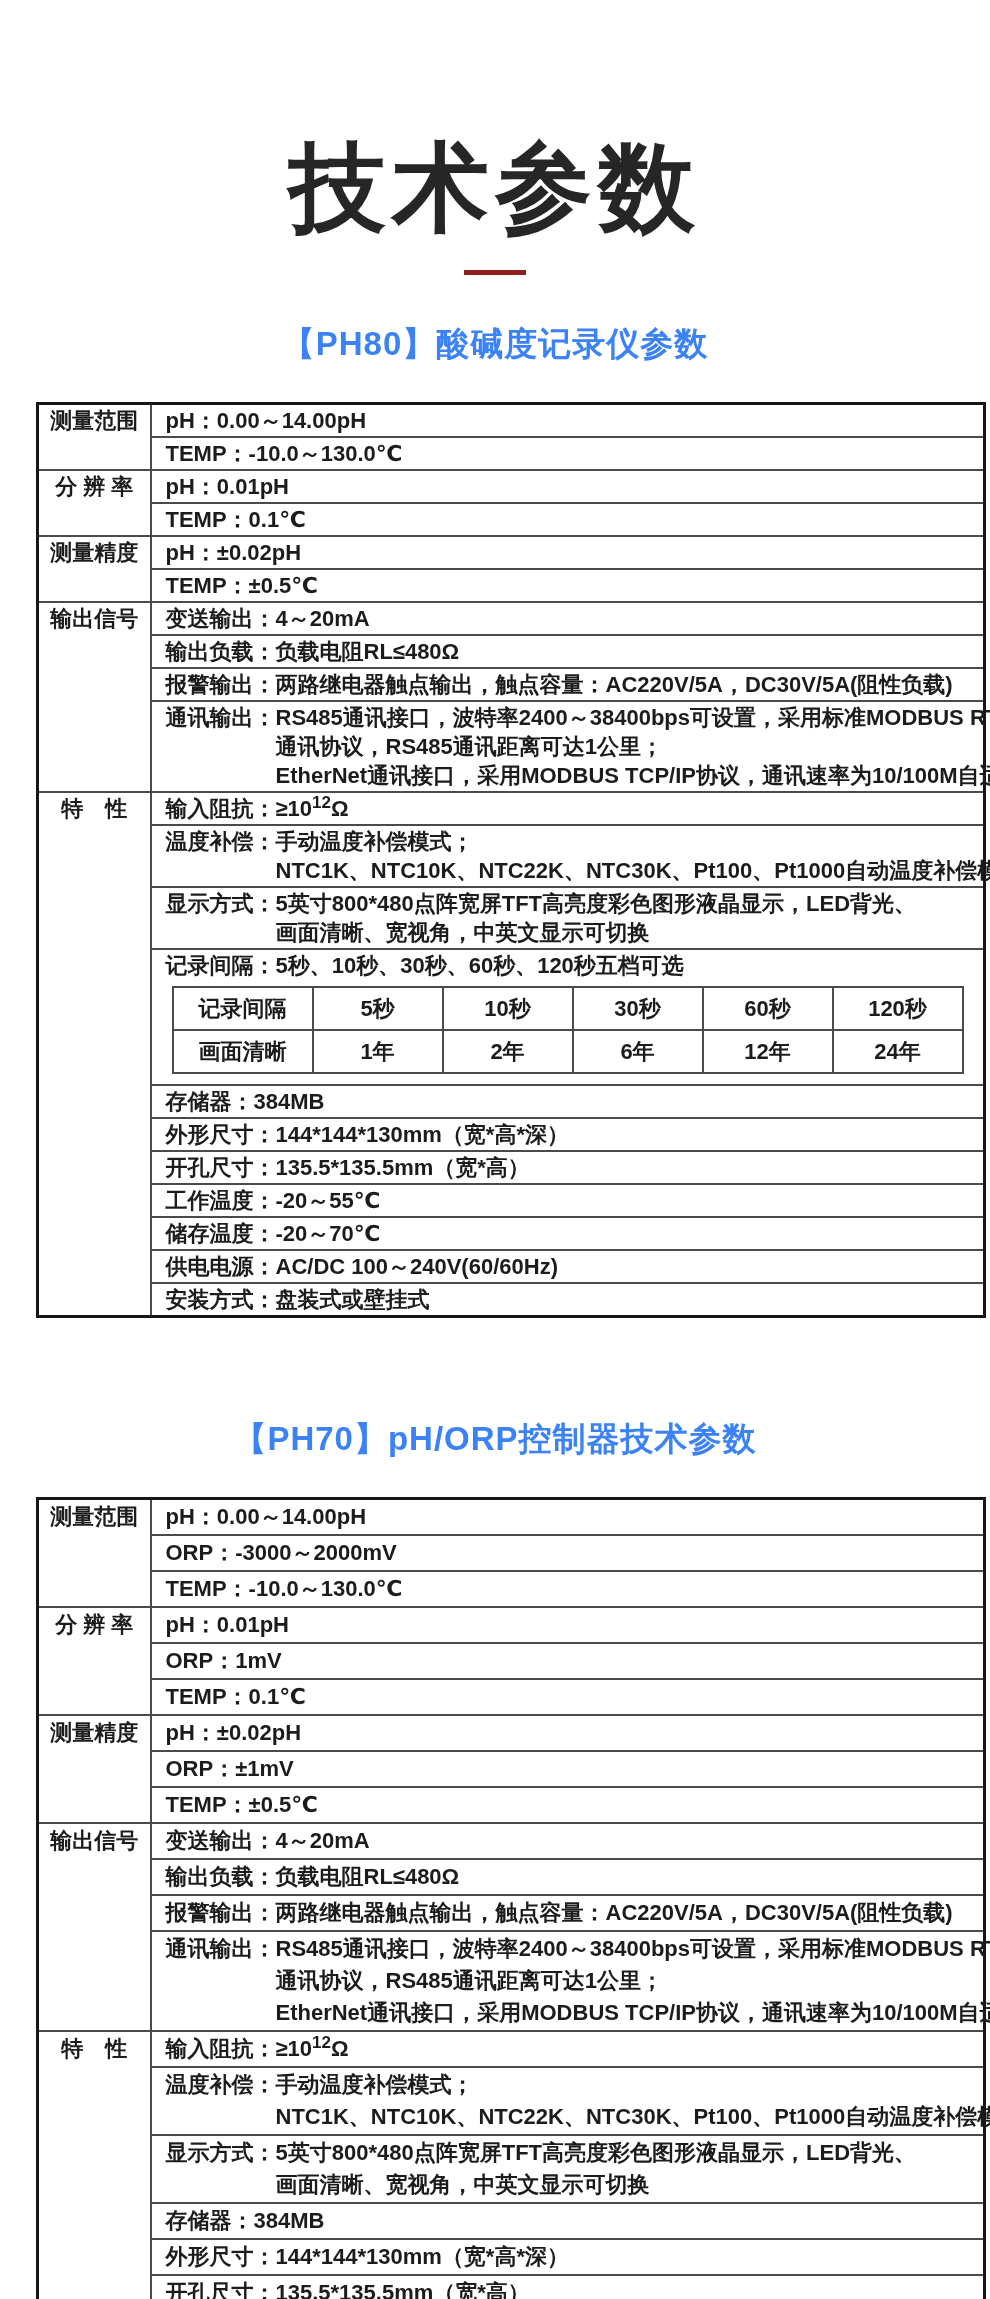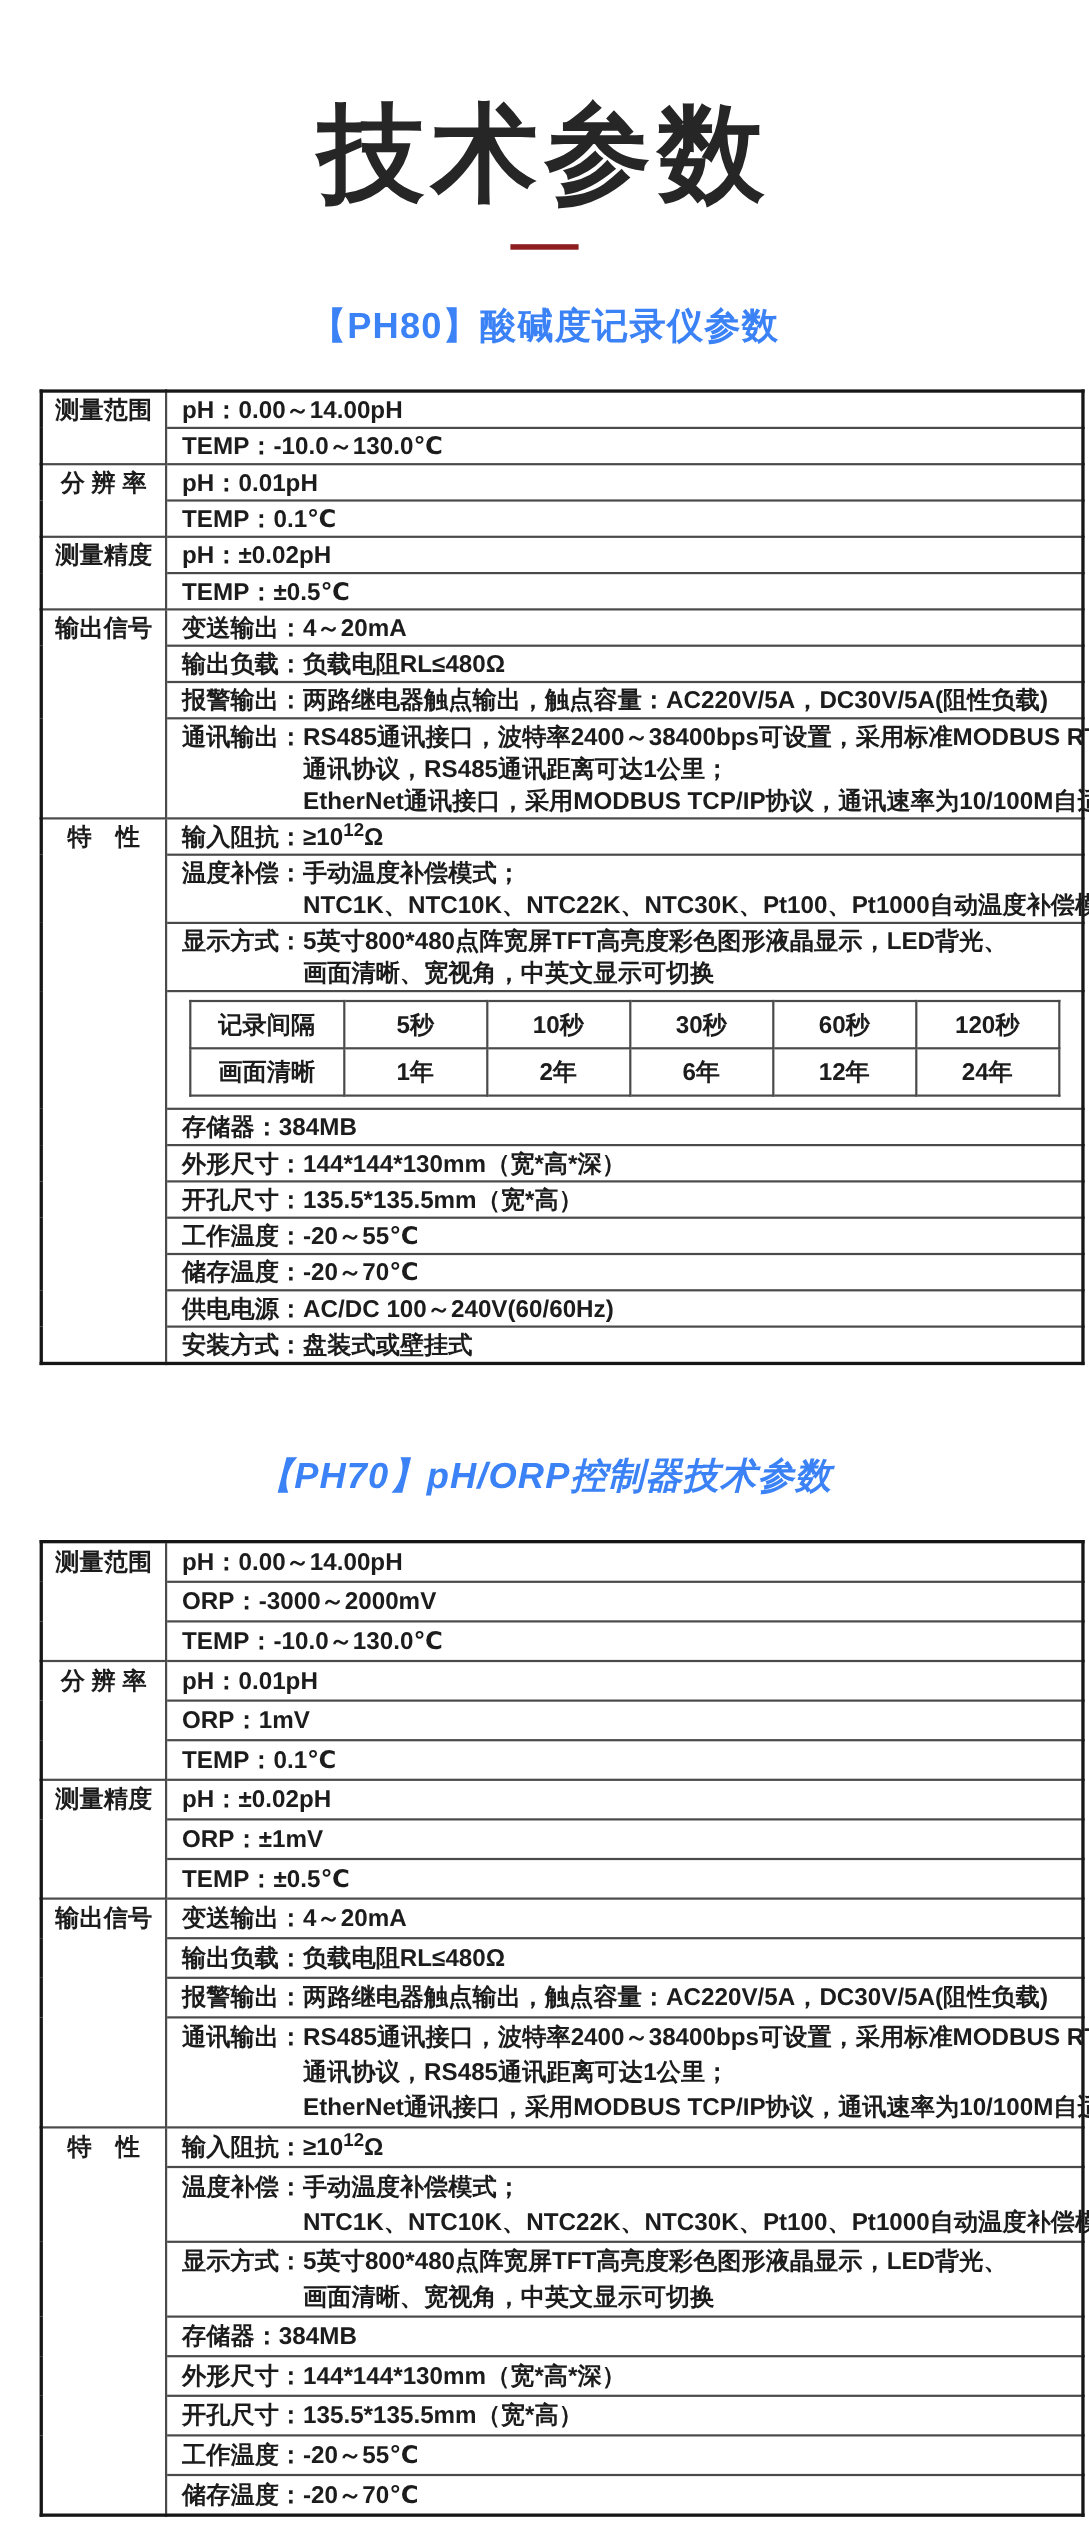--- a/index.html
+++ b/index.html
@@ -1,31 +1,31 @@
 <!DOCTYPE html>
 <html><head>
 <meta charset="utf-8">
 <style>
   html,body{margin:0;padding:0;}
   body{
     width:990px;height:2299px;overflow:hidden;background:#ffffff;
     font-family:"Liberation Sans","DejaVu Sans",sans-serif;
     color:#1c1c1c;
   }
-  .hero{padding-top:88px;text-align:center;}
+  .hero{padding-top:88px;text-align:center;margin-top:48px;}
   .hero h1{
     margin:0;font-size:97px;line-height:104px;font-weight:900;
     letter-spacing:6px;color:#262626;
   }
   .divider{width:62px;height:5px;margin:30px auto 0;}
   h2.sec{
     text-align:center;font-size:33px;line-height:45px;font-weight:600;
     color:#3b82f6;letter-spacing:1px;margin:46px 0 36px;
   }
-  h2.sec.second{margin-top:78px;font-style:italic;}
+  h2.sec.second{margin-top:98px;}
   table.spec{
     width:950px;margin:0 36px;border-collapse:collapse;table-layout:fixed;
     font-size:22px;font-weight:700;color:#1c1c1c;
     border:3px solid #161616;
   }
   table.spec td{border:2px solid #4a4a4a;}
   col.c-label{width:113px;}
   td.lbl{
     text-align:center;vertical-align:top;padding:1px 2px 0 2px;
   }
@@ -110,20 +110,21 @@
       </td>
     </tr>
     <tr>
       <td class="val">
         <div class="ln">显示方式：5英寸800*480点阵宽屏TFT高亮度彩色图形液晶显示，LED背光、</div>
         <div class="ln indent">画面清晰、宽视角，中英文显示可切换</div>
       </td>
     </tr>
     <tr>
       <td class="val">
+        <div class="ln">记录间隔：5秒、10秒、30秒、60秒、120秒五档可选</div>
         <table class="inner">
           <colgroup>
               <col class="c-ih">
               <col>
               <col>
               <col>
               <col>
               <col>
             </colgroup>
           <tbody>

